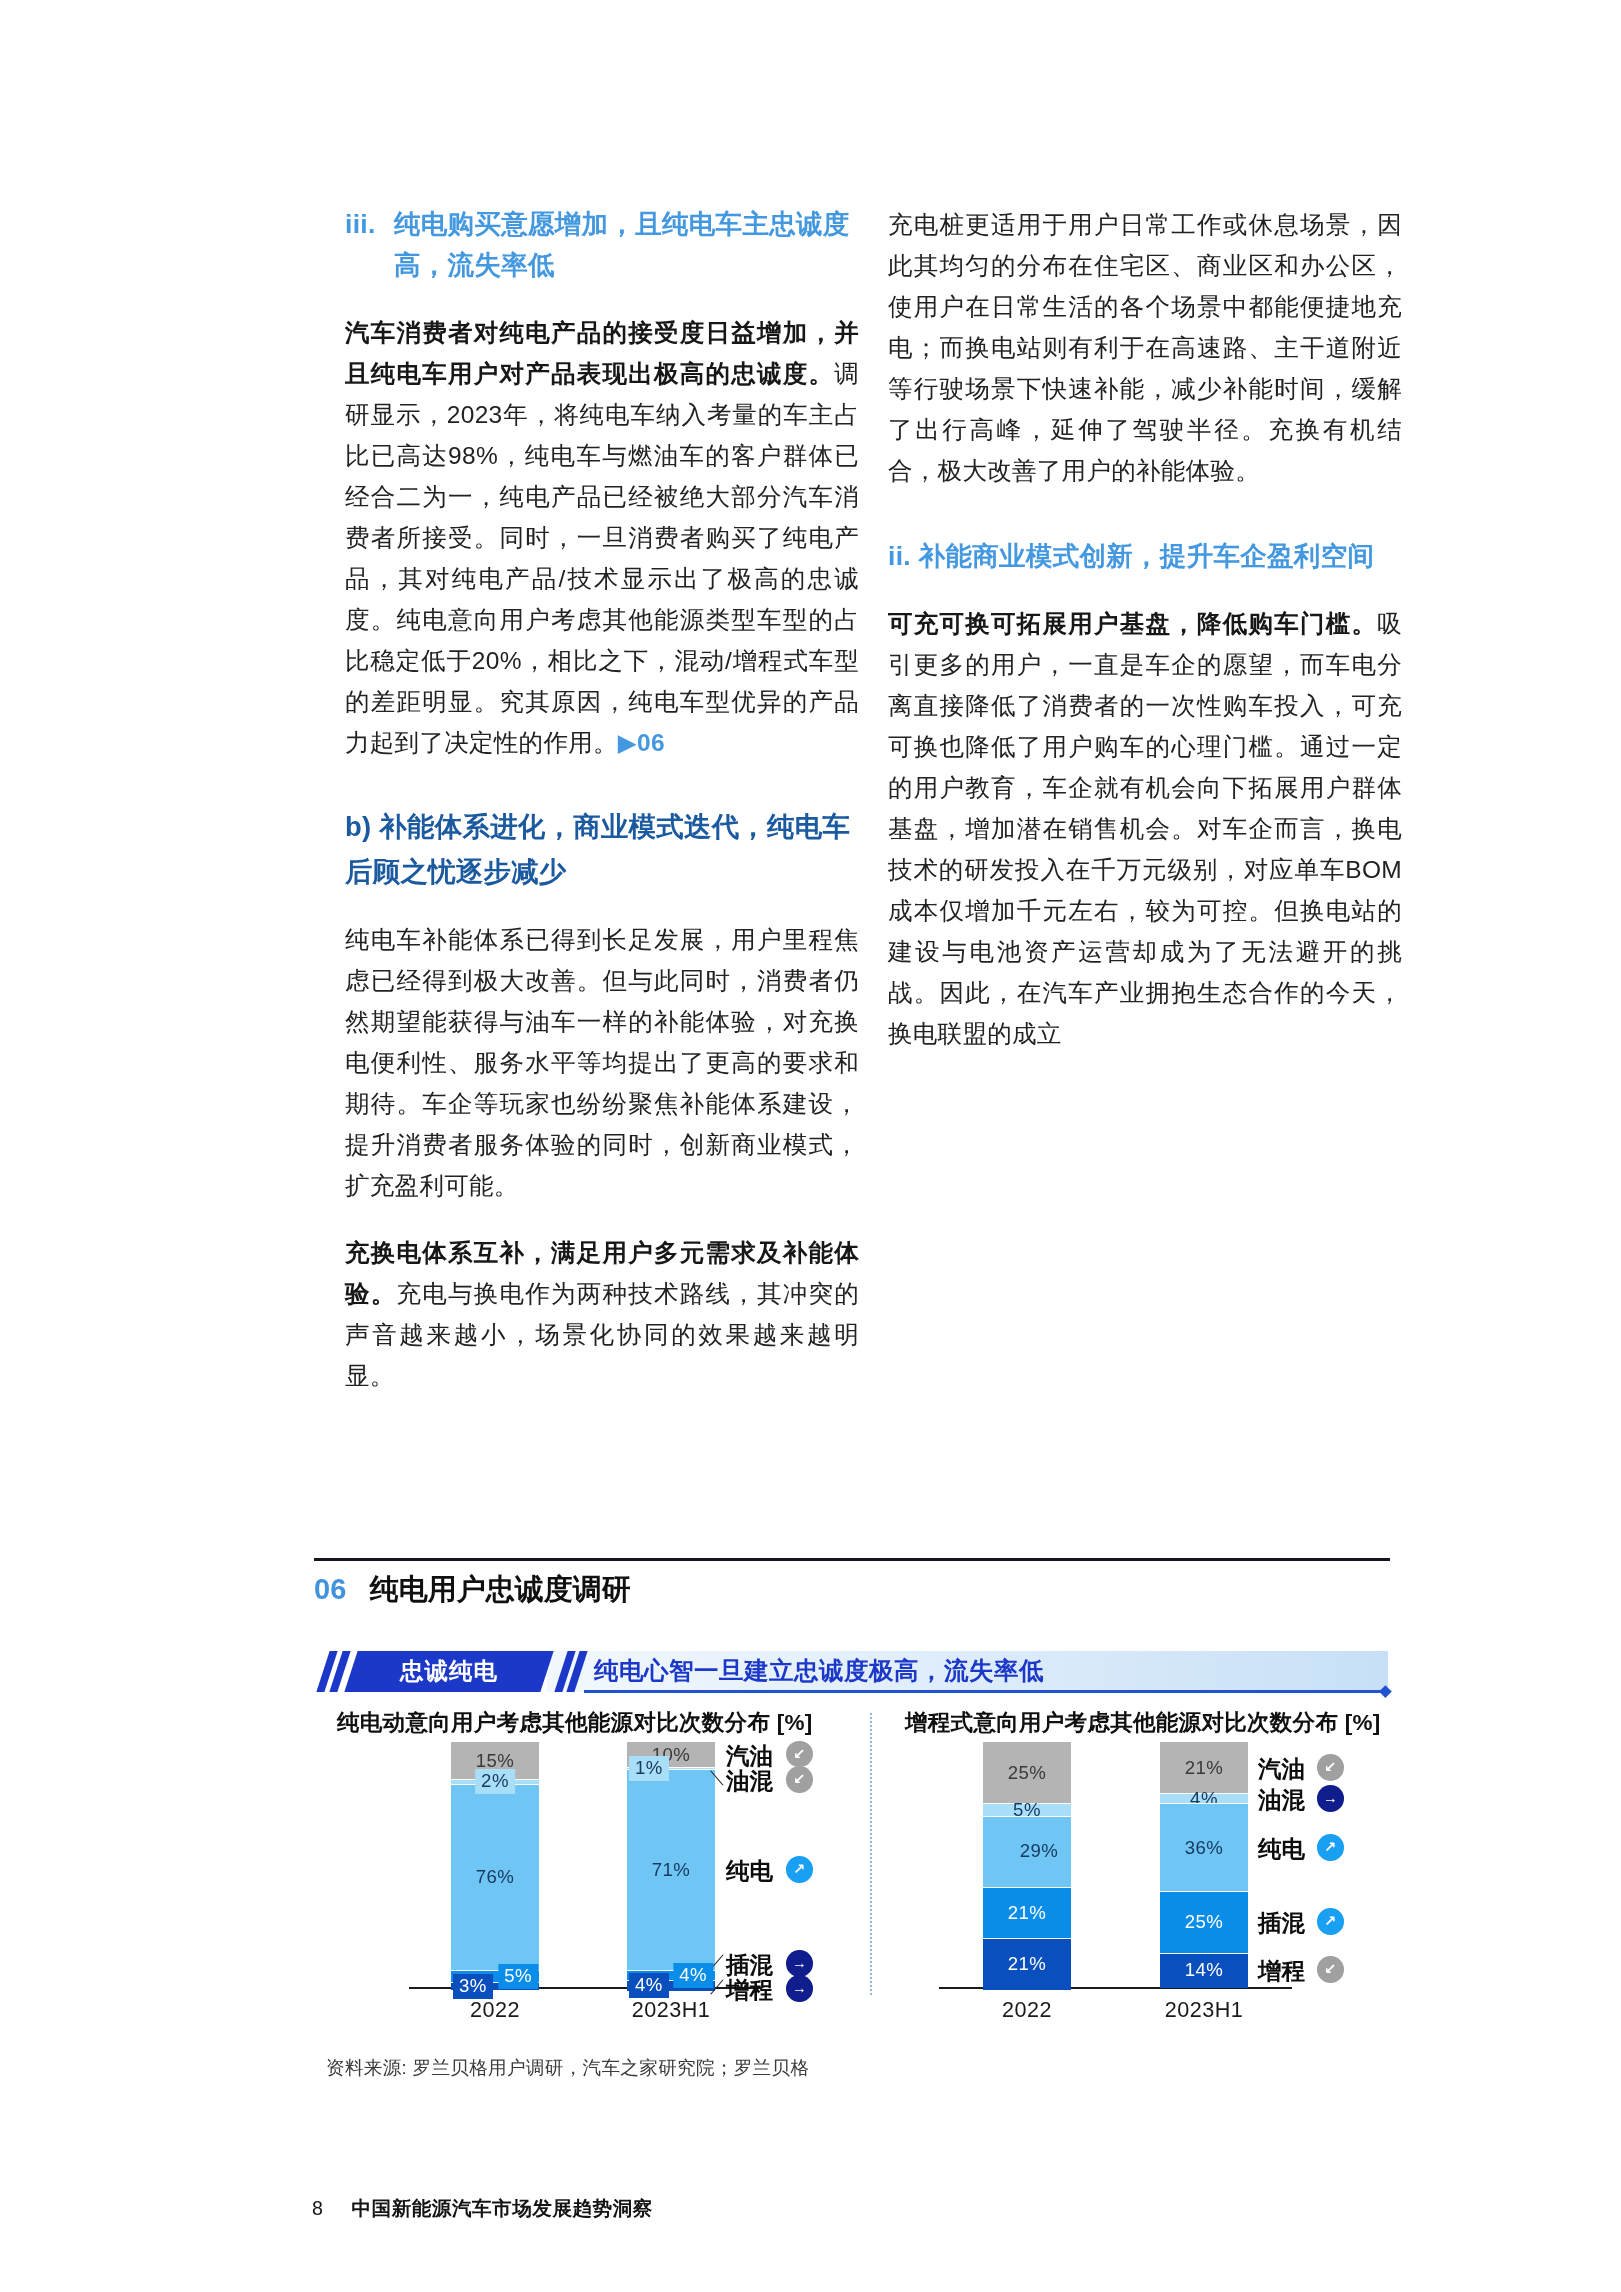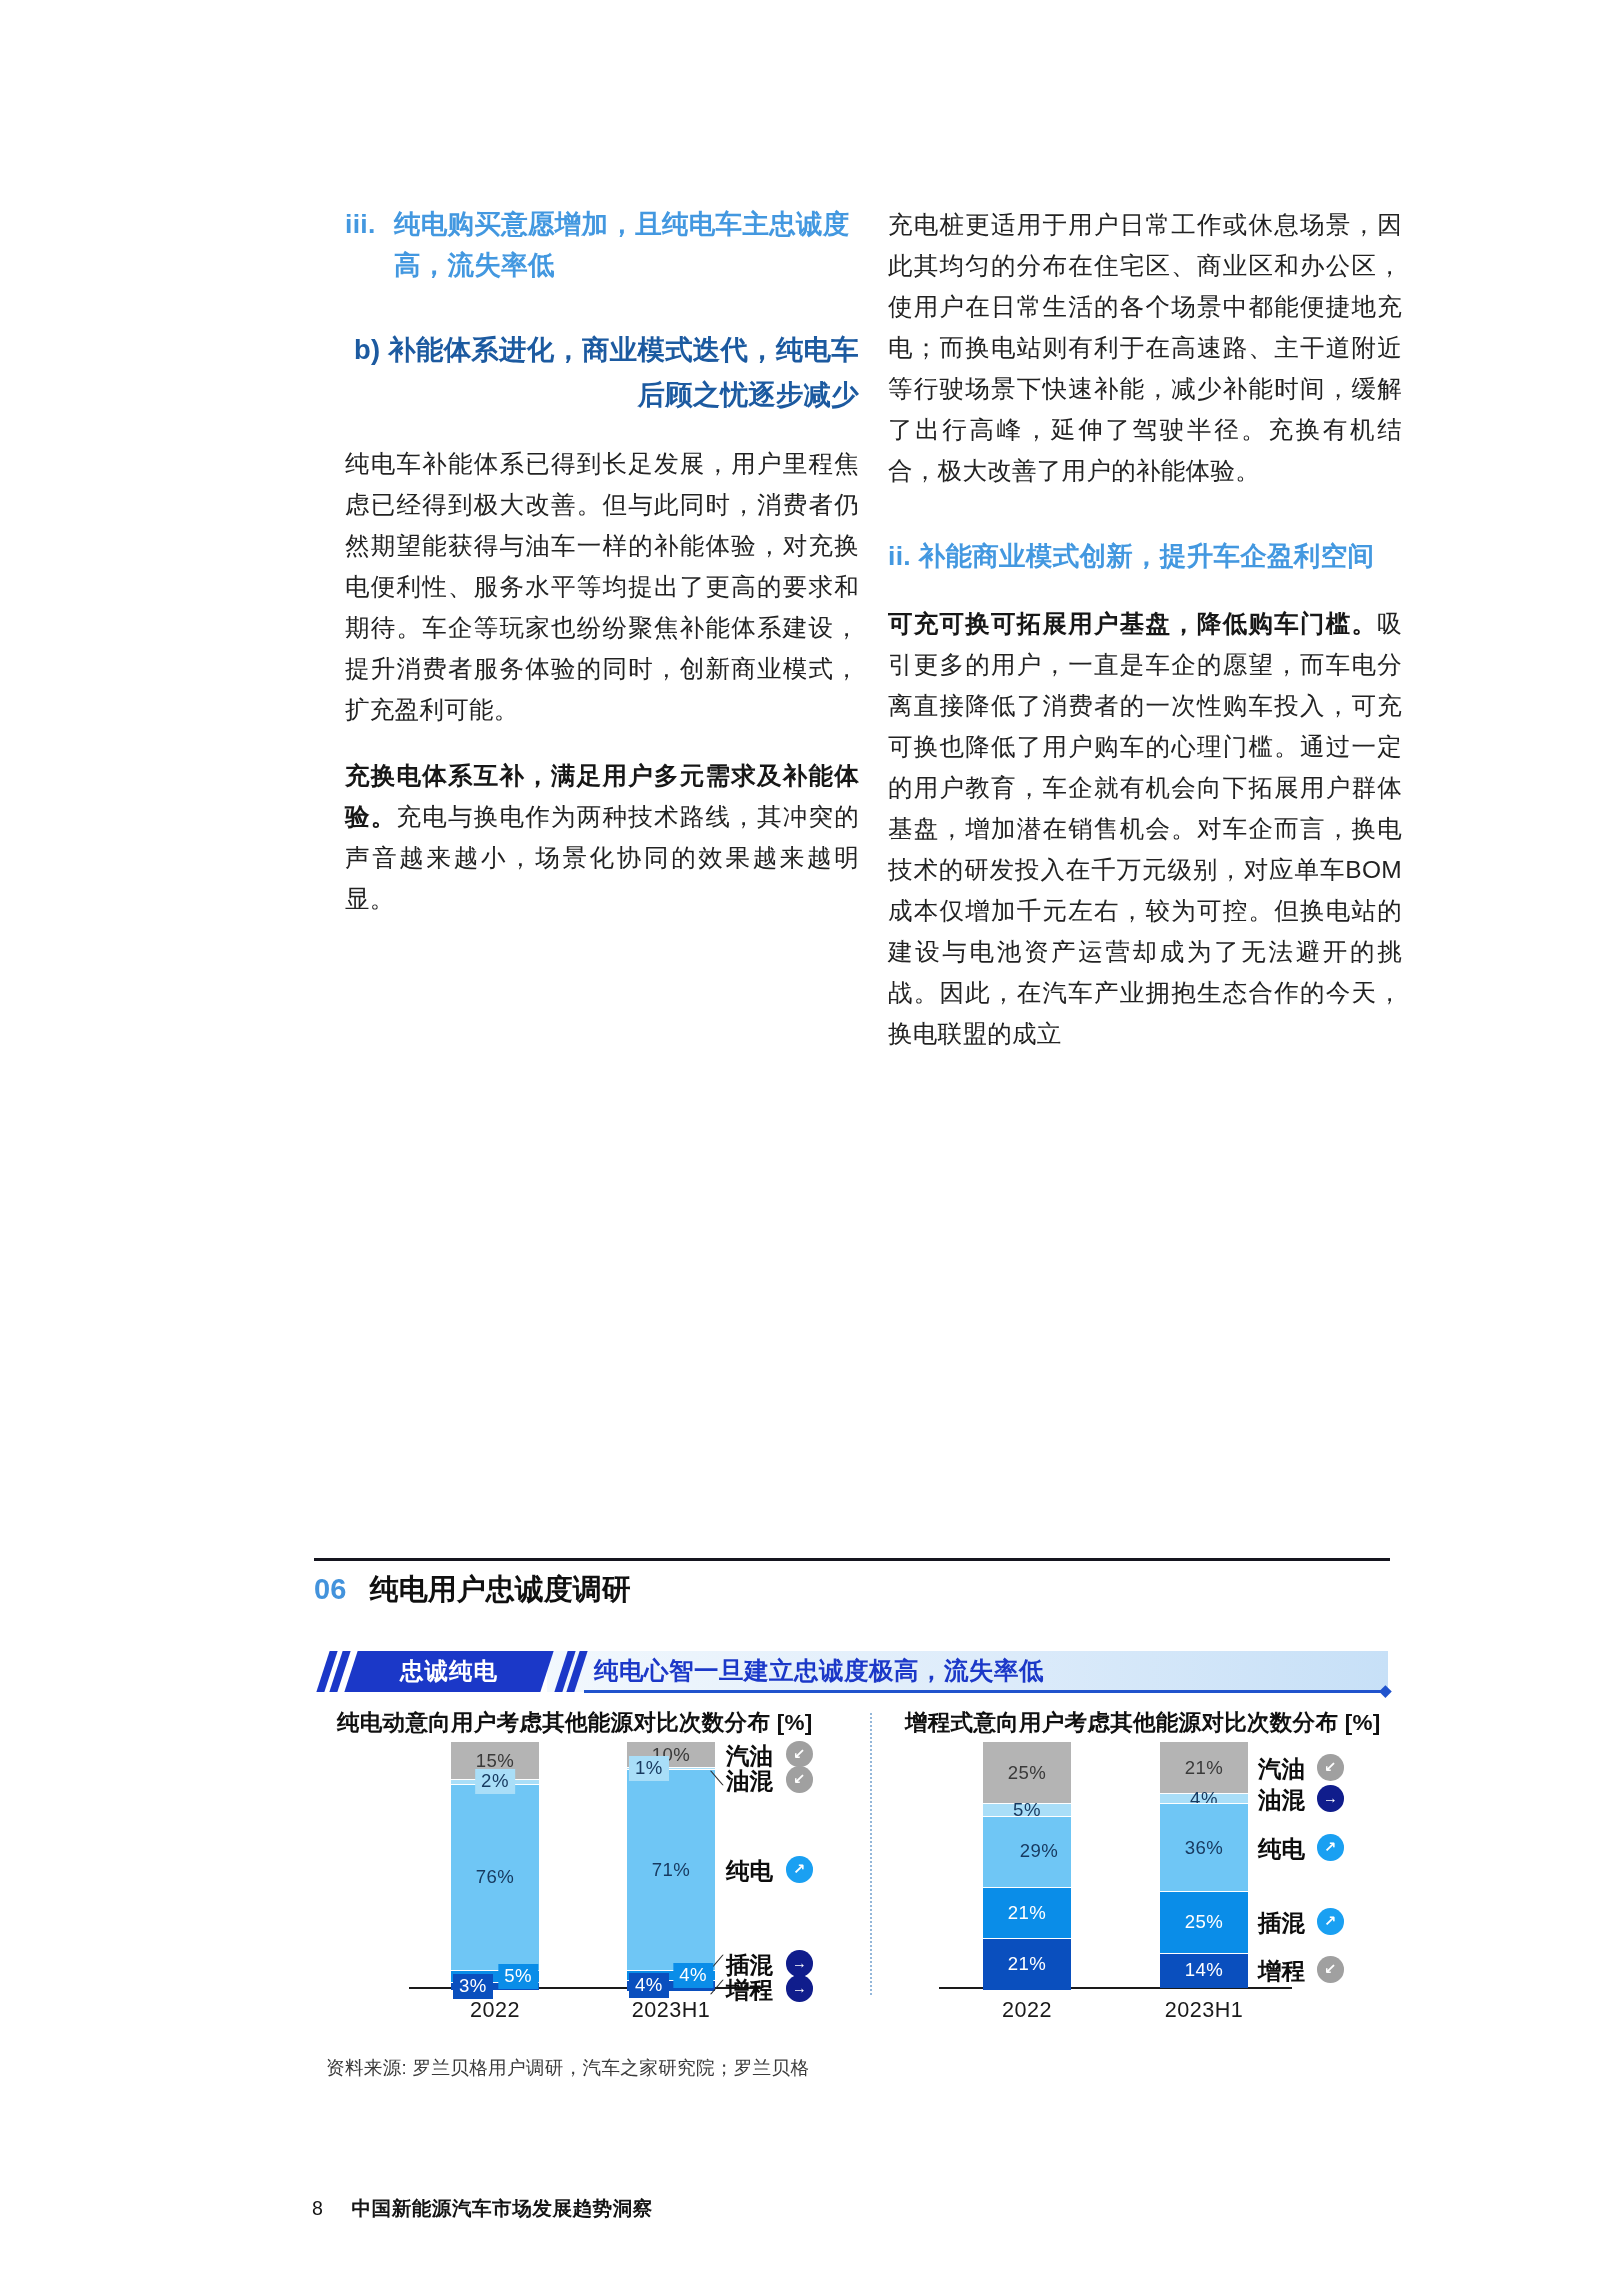--- a/index.html
+++ b/index.html
@@ -19,21 +19,21 @@
   .col p b{font-weight:700;color:#171717;}
   .h-blue{
     color:#4398e0;font-size:26.5px;line-height:41px;font-weight:700;
     margin:0 0 25.5px 0;letter-spacing:0.3px;justify-content:center;
   }
   .h-blue.hang{display:flex;}
   .h-blue.hang .h-num{flex:0 0 49px;}
   .h-blue.hang .h-txt{flex:1;}
   .h-dark{
     color:#1c5aa0;font-size:27.4px;line-height:45px;font-weight:700;
-    margin:41px 0 25.5px 0;letter-spacing:0.3px;text-align:right;
+    margin:41px 0 25.5px 0;letter-spacing:0.3px;
   }
   .h-mid{margin-top:45px;}
   .figref{color:#4398e0;font-weight:700;text-decoration:none;white-space:nowrap;}
   
   .fig-rule{position:absolute;left:314px;top:1558px;width:1076px;height:2.9px;background:#15151f;}
   .fig-head{position:absolute;left:314px;top:1570px;font-weight:700;font-size:29px;}
   .fig-num{color:#4393dc;}
   .fig-title{color:#101010;margin-left:23.5px;}
   
   .ribbon-strip{
@@ -93,20 +93,21 @@
 </head>
 <body>
 
 <div class="page">
 
   <section class="col col-left">
     <h3 class="h-blue hang">
       <span class="h-num">iii.</span>
       <span class="h-txt">纯电购买意愿增加，且纯电车主忠诚度高，流失率低</span>
     </h3>
+    <p><b>汽车消费者对纯电产品的接受度日益增加，并且纯电车用户对产品表现出极高的忠诚度。</b><span>调研显示，2023年，将纯电车纳入考量的车主占比已高达98%，纯电车与燃油车的客户群体已经合二为一，纯电产品已经被绝大部分汽车消费者所接受。同时，一旦消费者购买了纯电产品，其对纯电产品/技术显示出了极高的忠诚度。纯电意向用户考虑其他能源类型车型的占比稳定低于20%，相比之下，混动/增程式车型的差距明显。究其原因，纯电车型优异的产品力起到了决定性的作用。</span><a href="#" class="figref">▶06</a></p>
     <h2 class="h-dark">b) 补能体系进化，商业模式迭代，纯电车后顾之忧逐步减少</h2>
     <p>纯电车补能体系已得到长足发展，用户里程焦虑已经得到极大改善。但与此同时，消费者仍然期望能获得与油车一样的补能体验，对充换电便利性、服务水平等均提出了更高的要求和期待。车企等玩家也纷纷聚焦补能体系建设，提升消费者服务体验的同时，创新商业模式，扩充盈利可能。</p>
     <p><b>充换电体系互补，满足用户多元需求及补能体验。</b><span>充电与换电作为两种技术路线，其冲突的声音越来越小，场景化协同的效果越来越明显。</span></p>
   </section>
 
   <section class="col col-right">
     <p>充电桩更适用于用户日常工作或休息场景，因此其均匀的分布在住宅区、商业区和办公区，使用户在日常生活的各个场景中都能便捷地充电；而换电站则有利于在高速路、主干道附近等行驶场景下快速补能，减少补能时间，缓解了出行高峰，延伸了驾驶半径。充换有机结合，极大改善了用户的补能体验。</p>
     <h3 class="h-blue h-mid">ii. 补能商业模式创新，提升车企盈利空间</h3>
     <p><b>可充可换可拓展用户基盘，降低购车门槛。</b><span>吸引更多的用户，一直是车企的愿望，而车电分离直接降低了消费者的一次性购车投入，可充可换也降低了用户购车的心理门槛。通过一定的用户教育，车企就有机会向下拓展用户群体基盘，增加潜在销售机会。对车企而言，换电技术的研发投入在千万元级别，对应单车BOM成本仅增加千元左右，较为可控。但换电站的建设与电池资产运营却成为了无法避开的挑战。因此，在汽车产业拥抱生态合作的今天，换电联盟的成立</span></p>
   </section>

